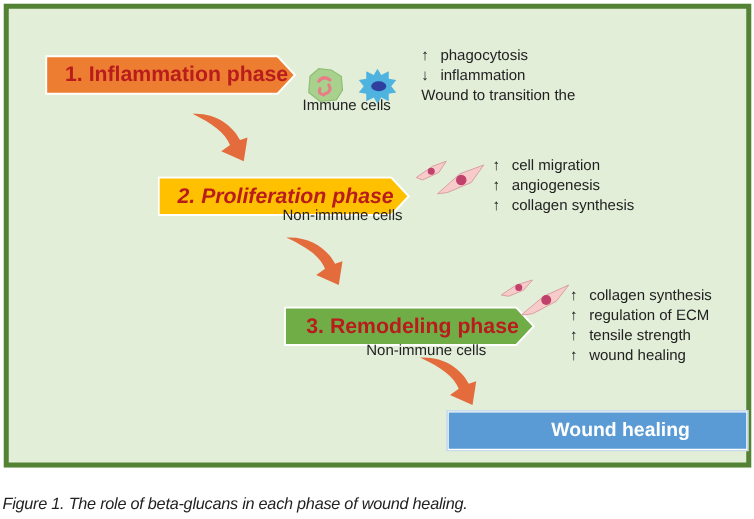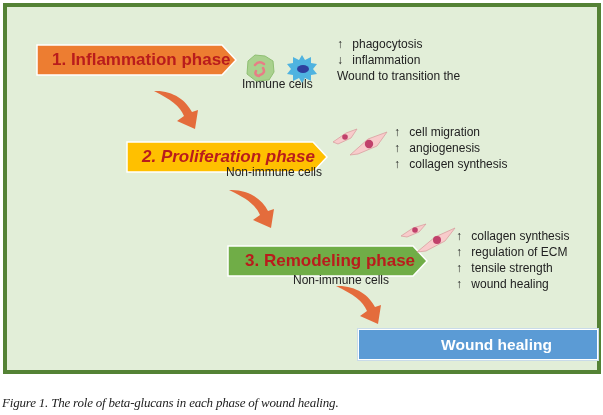--- a/index.html
+++ b/index.html
@@ -14,21 +14,21 @@
     .phase span { position: relative; z-index: 1; }
     .label { font-size: 12px; color: #222; white-space: nowrap; margin-top: 45px; }
     .list { font-size: 12px; color: #222; line-height: 16px; white-space: nowrap; }
     .list .row { display: block; }
     .arrow-glyph { display: inline-block; width: 12px; }
     .wound { position: absolute; left: 358px; top: 329px; width: 201px; height: 29px;
              background: #5b9bd5; border: 1px solid #ffffff; box-shadow: 0 0 0 1px #c9dbe9;
              color: #ffffff; font-weight: bold; font-size: 15.5px;
              display: flex; align-items: center; justify-content: center; padding-left: 37px; }
     .caption { position: absolute; left: 2px; top: 395px; font-size: 13px; font-style: italic;
-               color: #222; white-space: nowrap; font-family: Liberation Serif, serif; letter-spacing: -0.2px; }
+               color: #222; white-space: nowrap; font-family: Liberation Sans, sans-serif; letter-spacing: -0.2px; }
   </style>
 </head>
 <body>
 
 <div class="frame"></div>
 
 <div class="phase" style="left:36px; top:44px; width:202px;">
   <svg width="202" height="32">
     <polygon points="1,1 186,1 200,16 186,31 1,31" fill="#ed7d31" stroke="#ffffff" stroke-width="1.5"></polygon>
   </svg>

